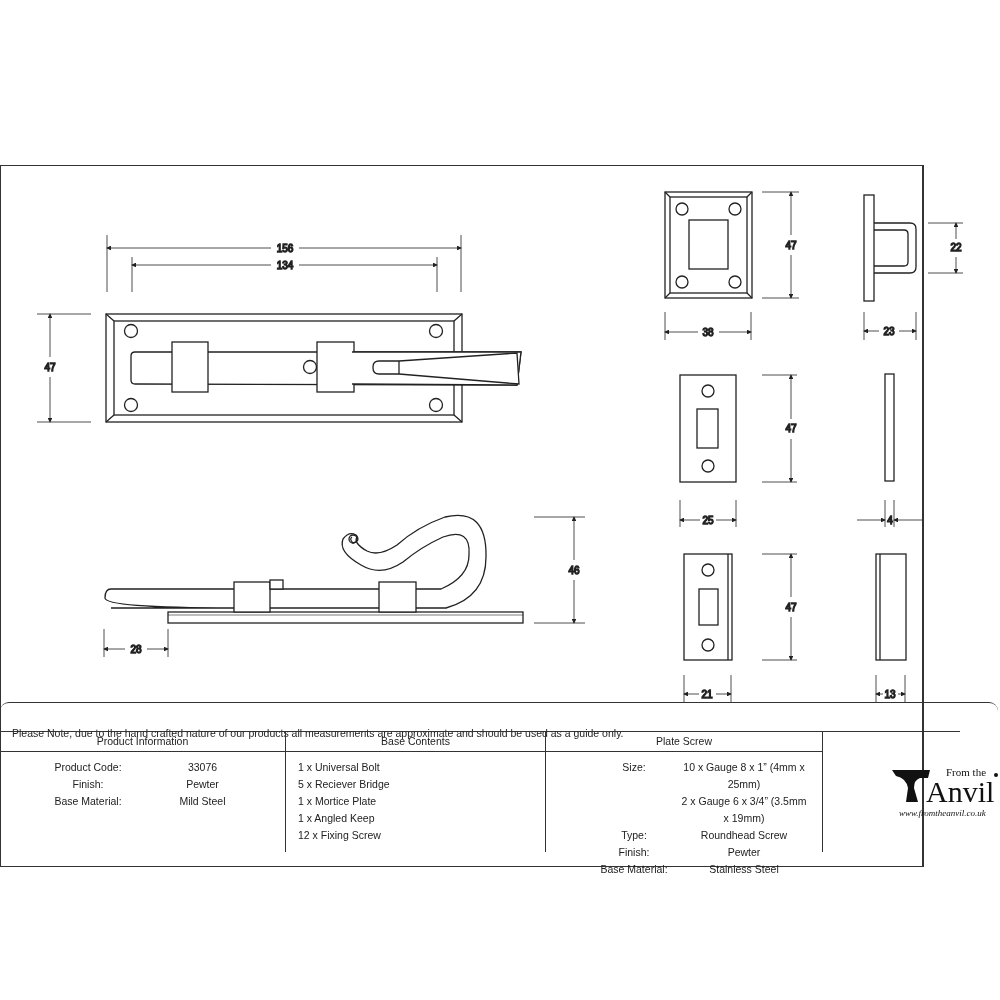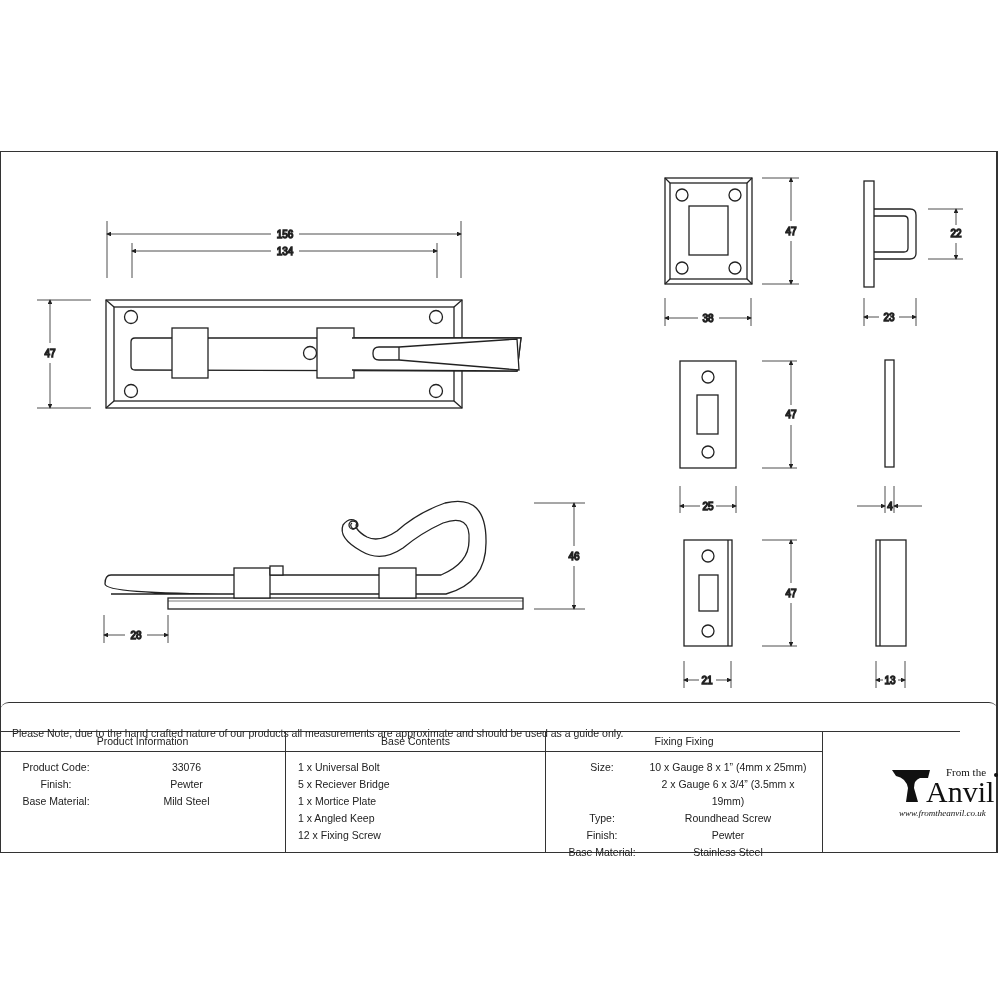--- a/index.html
+++ b/index.html
@@ -1,26 +1,26 @@
 <!DOCTYPE html>
 <html><head>
 <meta charset="utf-8">
 <style>
   html, body { margin:0; padding:0; background:#fff; }
   body { width:1000px; height:1000px; position:relative; font-family:"Liberation Sans", sans-serif; color:#222; overflow:hidden; }
-  .sheet { position:absolute; left:0; top:151px; width:998px; height:702px; border:1.5px solid #333; border-right-width:2px; box-sizing:border-box; }
+  .sheet { position:absolute; left:0; top:165px; width:924px; height:702px; border:1.5px solid #333; border-right-width:2px; box-sizing:border-box; }
   svg.drawing { position:absolute; left:0; top:0; }
   .dim { font-family:"Liberation Sans", sans-serif; font-size:10px; fill:#222; }
   .note { position:absolute; left:0; top:702px; width:998px; height:30px; border-top:1.5px solid #333; box-sizing:border-box; font-size:10.5px; padding:24px 12px;border-radius:9px; }
   .table { position:absolute; left:0; top:731px; width:960px; height:120px; border-top:1.5px solid #333; box-sizing:border-box;text-align:center; }
   .col { position:absolute; top:0; height:120px; box-sizing:border-box; border-right:1.5px solid #333; }
   .col-head { height:20px; border-bottom:1.5px solid #333; font-size:10.5px; padding:3px 12px; box-sizing:border-box; }
   .rows { padding:7px 12px; font-size:10.5px; line-height:17px; }
   .row { display:flex; }
-  .lbl { width:88px; flex:none; }
+  .lbl { width:88px; flex:none;margin-left:32px; }
   .val { flex:1; }
   .logo { position:absolute; left:822px; top:0; width:176px; height:120px;padding-left:40px; }
 </style>
 </head>
 <body>
 
 <div class="sheet">
   <svg class="drawing" width="998" height="552" viewBox="0 149 998 552" fill="none" stroke="#222" stroke-width="1.3">
     <defs>
       <marker id="ar" markerWidth="6" markerHeight="6" refX="5" refY="3" orient="auto">
@@ -201,21 +201,21 @@
     <div class="col-head">Base Contents</div>
     <div class="rows">
       <div class="row">1 x Universal Bolt</div>
       <div class="row">5 x Reciever Bridge</div>
       <div class="row">1 x Mortice Plate</div>
       <div class="row">1 x Angled Keep</div>
       <div class="row">12 x Fixing Screw</div>
     </div>
   </div>
   <div class="col" style="left:546px;width:277px;">
-    <div class="col-head">Fixing Fixing</div>
+    <div class="col-head">Plate Screw</div>
     <div class="rows">
       <div class="row">
           <span class="lbl">Size:</span>
           <span class="val">10 x Gauge 8 x 1” (4mm x 25mm)</span>
         </div>
       <div class="row">
           <span class="lbl"></span>
           <span class="val">2 x Gauge 6 x 3/4” (3.5mm x 19mm)</span>
         </div>
       <div class="row">

